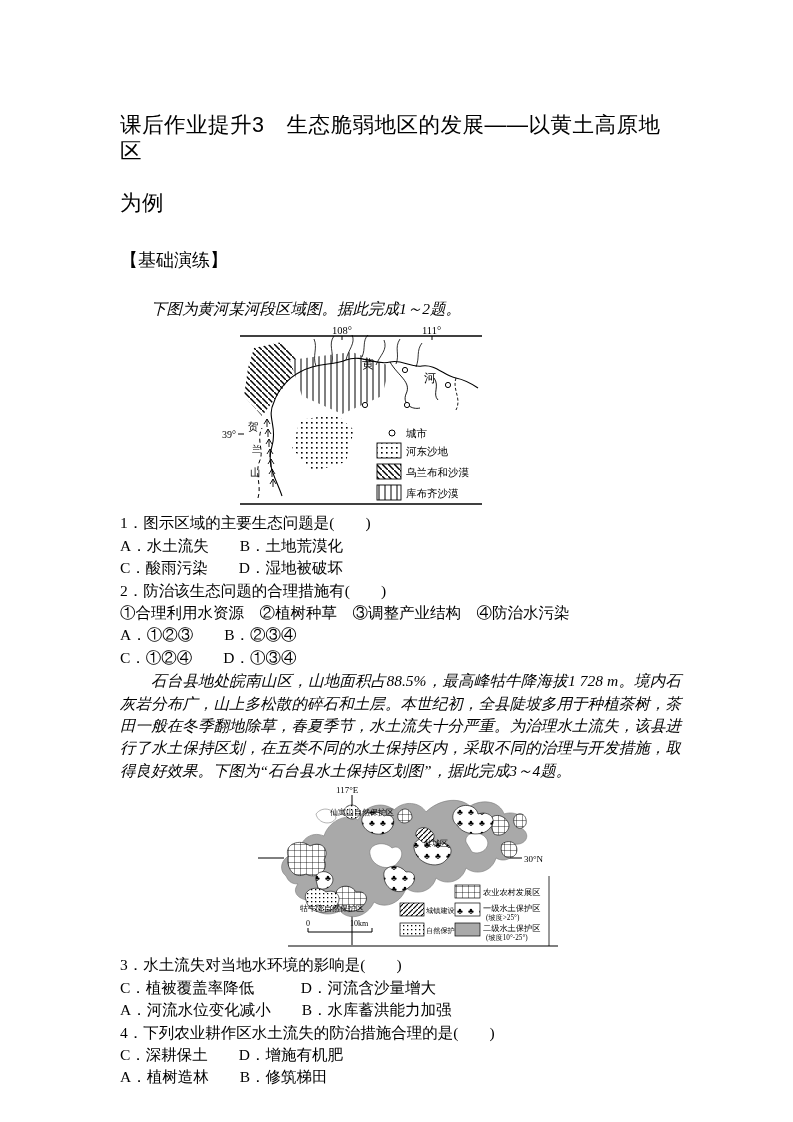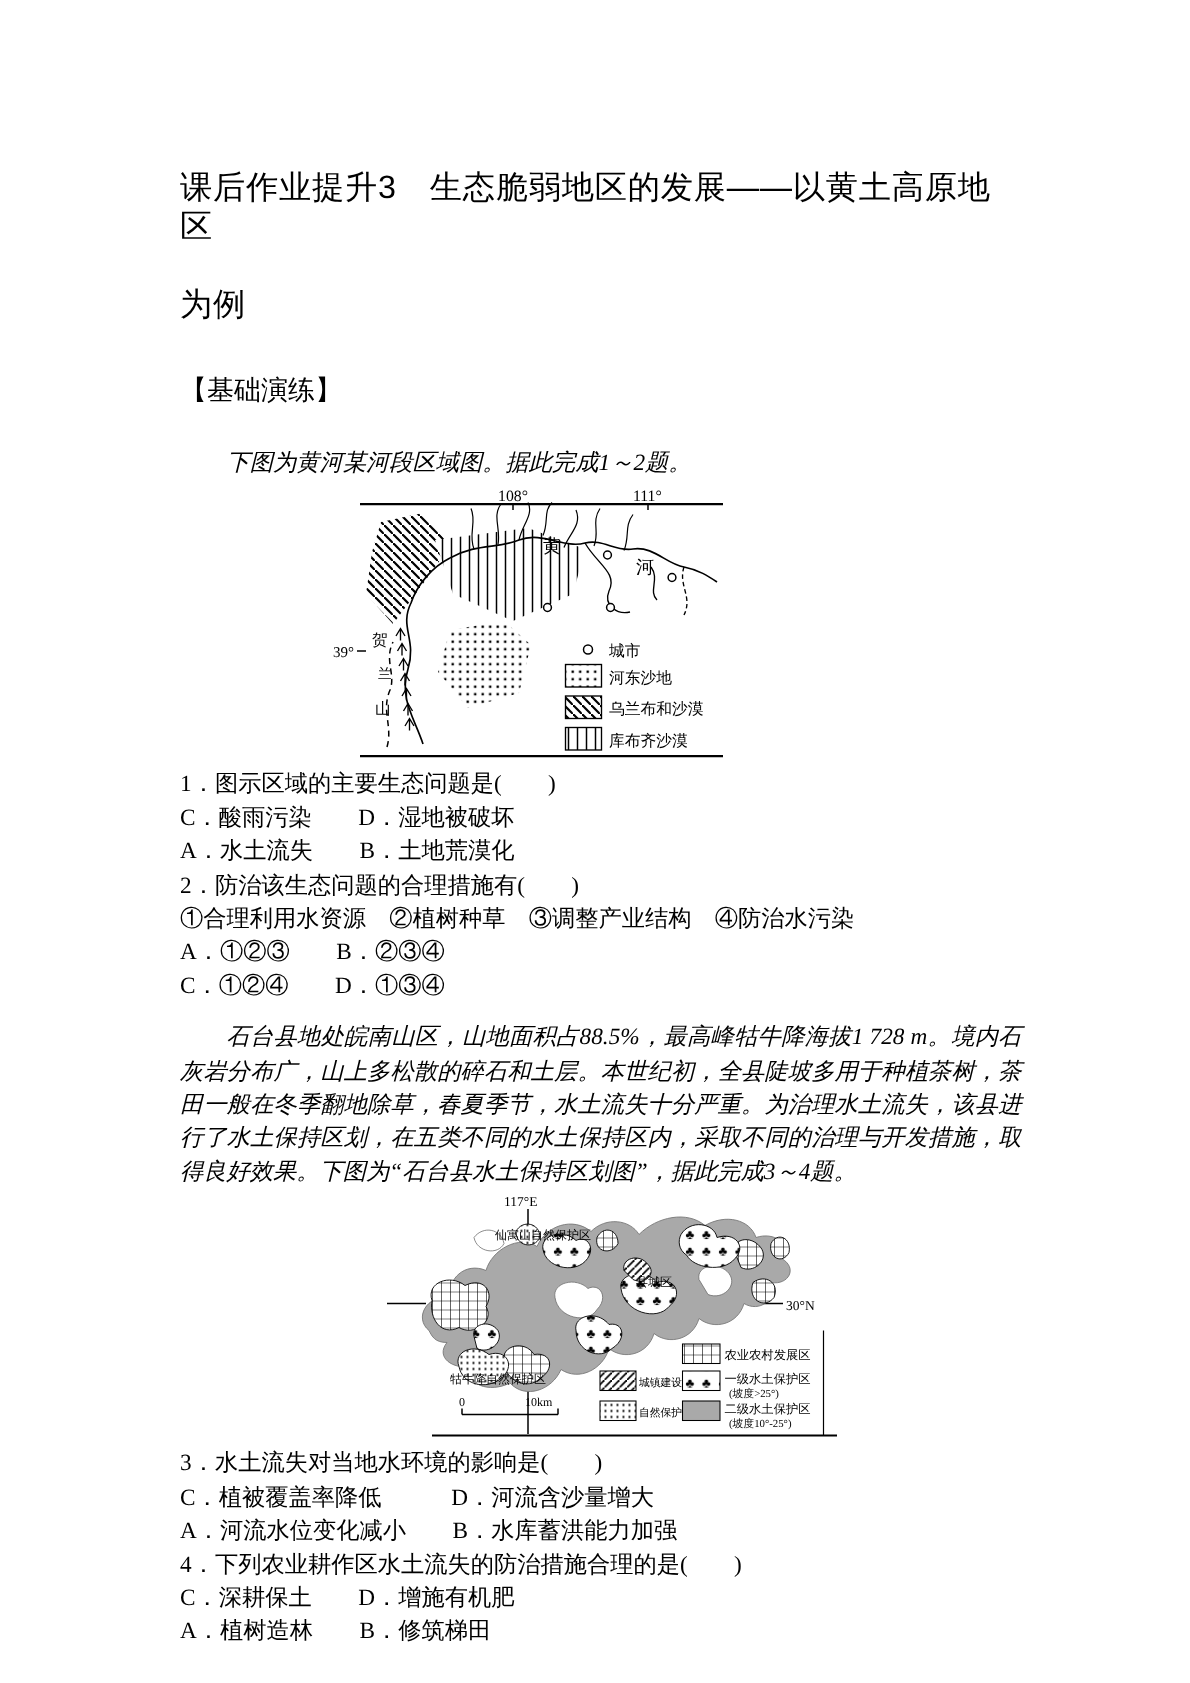--- a/index.html
+++ b/index.html
@@ -8,21 +8,21 @@
   .page{padding:0 112px 0 120px;}
   .title-line{font-family:"Liberation Sans","DejaVu Sans",sans-serif;
               font-weight:normal;font-size:21.5px;line-height:26px;letter-spacing:.5px;}
   .title-line.first{margin-top:112px;}
   .title-line.second{margin-top:26px;}
   .section-header{font-family:"Liberation Sans","DejaVu Sans",sans-serif;
                   font-weight:normal;font-size:18px;margin-top:32px;}
   .kai{font-style:italic;}
   .body-line{font-size:15.5px;line-height:22.4px;}
   .intro{margin-top:26px;text-indent:2em;}
-  .passage{margin-top:12px;text-indent:2em;text-align:justify;}
+  .passage{margin-top:1px;text-indent:2em;text-align:justify;}
   .figure{display:block;}
   .fig1{margin-top:6px;margin-left:100px;}
   .fig2{margin-top:2px;margin-left:138px;}
   .qblock{margin-top:4px;}
   svg{display:block;}
   svg text{font-family:"Liberation Serif","DejaVu Serif",serif;fill:#000;}
 </style>
 </head>
 <body>
 
@@ -114,22 +114,22 @@
         <rect x="157" y="138" width="24" height="15" fill="url(#m1hatch)" stroke="#000" stroke-width="0.9"></rect>
         <text x="186" y="150" font-size="10.5">乌兰布和沙漠</text>
         <rect x="157" y="159" width="24" height="15" fill="url(#m1vlines)" stroke="#000" stroke-width="0.9"></rect>
         <text x="186" y="171" font-size="10.5">库布齐沙漠</text>
       </g>
     </svg>
   </div>
 
   <div class="qblock">
     <div class="body-line">1．图示区域的主要生态问题是(　　)</div>
+    <div class="body-line">A．水土流失　　B．土地荒漠化</div>
     <div class="body-line">C．酸雨污染　　D．湿地被破坏</div>
-    <div class="body-line">A．水土流失　　B．土地荒漠化</div>
     <div class="body-line">2．防治该生态问题的合理措施有(　　)</div>
     <div class="body-line">①合理利用水资源　②植树种草　③调整产业结构　④防治水污染</div>
     <div class="body-line">A．①②③　　B．②③④</div>
     <div class="body-line">C．①②④　　D．①③④</div>
   </div>
 
   <div class="body-line kai passage">石台县地处皖南山区，山地面积占88.5%，最高峰牯牛降海拔1 728 m。境内石灰岩分布广，山上多松散的碎石和土层。本世纪初，全县陡坡多用于种植茶树，茶田一般在冬季翻地除草，春夏季节，水土流失十分严重。为治理水土流失，该县进行了水土保持区划，在五类不同的水土保持区内，采取不同的治理与开发措施，取得良好效果。下图为“石台县水土保持区划图”，据此完成3～4题。</div>
 
   <div class="figure fig2">
     <svg width="302" height="166" viewBox="0 0 302 166">

